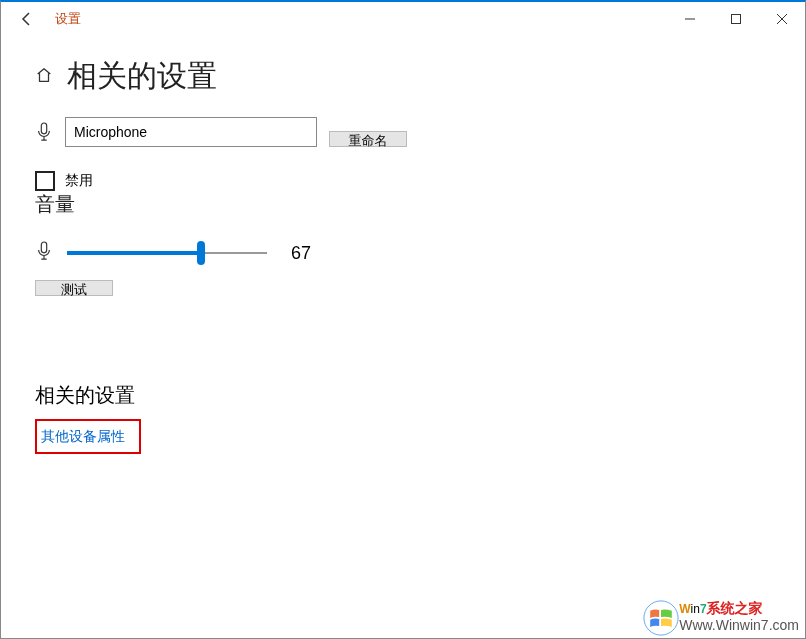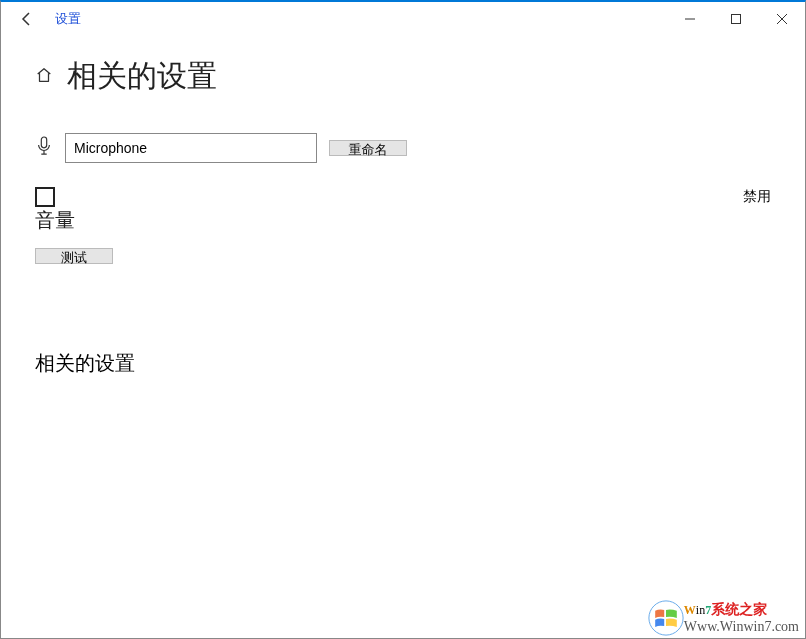--- a/index.html
+++ b/index.html
@@ -23,21 +23,21 @@
   }
   .back-btn {
     width: 36px; height: 34px;
     display: flex; align-items: center; justify-content: center;
     font-size: 16px;
     color: #333;
   }
   .titlebar .title {
     margin-left: 10px;
     font-size: 13px;
-    color: #1d4ed8;
+    color: #c2410c;
   }
   .win-controls {
     margin-left: auto;
     display: flex;
   }
   .win-btn {
     width: 46px; height: 34px;
     display: flex; align-items: center; justify-content: center;
     color: #333;
   }
@@ -51,23 +51,23 @@
     margin-top: 10px;
   }
   .home-icon svg { width: 18px; height: 18px; }
   .page-heading h1 {
     font-size: 30px;
     font-weight: 400;
     color: #222;
   }
   .device-row {
     display: flex;
-    align-items: center;
+    align-items: flex-end;
     gap: 12px;
-    margin-top: 36px;
+    margin-top: 20px;
   }
   .mic-icon svg { width: 18px; height: 22px; }
   .device-input {
     width: 252px;
     height: 30px;
     border: 1px solid #888;
     padding: 0 8px;
     font-size: 14px;
     font-family: inherit;
     outline: none;
@@ -80,21 +80,20 @@
     font-size: 13px;
     font-family: inherit;
     cursor: pointer;
     padding: 0 14px;
   }
   .checkbox-row {
     display: flex;
     align-items: center;
     gap: 10px;
     margin-top: 24px;
-    justify-content: space-between;
   }
   .checkbox {
     width: 20px; height: 20px;
     border: 2px solid #222;
     background: #fff;
   }
   .checkbox-row span { font-size: 14px; }
   .section-label {
     font-size: 20px;
     font-weight: 400;
@@ -158,23 +157,22 @@
   .link {
     color: #0066cc;
     font-size: 14px;
     cursor: pointer;
   }
   .watermark {
     position: absolute;
     right: 6px;
     bottom: 2px;
     display: flex;
-    align-items: flex-end;
+    align-items: flex-start;
     font-size: 12px;
-    font-family: Liberation Serif, serif;
   }
   .watermark .wm-logo {
     width: 36px; height: 36px;
   }
   .watermark .wm-txt { line-height: 1.2; }
   .watermark .wm-cn { color: #d22; font-weight: bold; font-size: 14px; }
   .watermark .wm-7 { color: #2a7; font-weight: bold; }
   .watermark .wm-w { color: #d80; font-weight: bold; }
   .watermark .wm-url { color: #555; font-size: 14px; }
 </style>
@@ -230,25 +228,42 @@
     <button class="btn">重命名</button>
   </div>
 
   <div class="checkbox-row">
     <div class="checkbox"></div>
     <span>禁用</span>
   </div>
 
   <div class="section-label">音量</div>
 
+  <div class="slider-row">
+    <span class="mic-icon">
+      <svg viewBox="0 0 20 24">
+          <rect x="7" y="2" width="6" height="12" rx="3" stroke="#333" stroke-width="1.3" fill="none"></rect>
+          <path d="M4 11 a6 6 0 0 0 12 0 M10 17 V21 M7 21 H13" stroke="#333" stroke-width="1.3" fill="none"></path>
+        </svg>
+    </span>
+    <div class="slider-wrap">
+      <div class="slider-track"></div>
+      <div class="slider-fill" id="slider-fill" style="width: 67%;"></div>
+      <div class="slider-thumb" id="slider-thumb" style="left: 67%;"></div>
+    </div>
+    <span class="slider-value">67</span>
+  </div>
 
   <button class="btn test-btn">测试</button>
 
   <div class="related-label">相关的设置</div>
 
+  <div class="link-box">
+    <span class="link">其他设备属性</span>
+  </div>
 
 </div>
 
 <div class="watermark">
   <svg class="wm-logo" viewBox="0 0 40 40">
     <circle cx="20" cy="20" r="19" fill="none" stroke="#5aa3e8" stroke-width="1"></circle>
     <path d="M8 12 Q12 10 18 11 L18 19 Q12 18 8 20 Z" fill="#e74"></path>
     <path d="M20 11 Q26 10 32 12 L32 20 Q26 18 20 19 Z" fill="#6c4"></path>
     <path d="M8 22 Q12 20 18 21 L18 29 Q12 28 8 30 Z" fill="#48e"></path>
     <path d="M20 21 Q26 20 32 22 L32 30 Q26 28 20 29 Z" fill="#fc4"></path>

